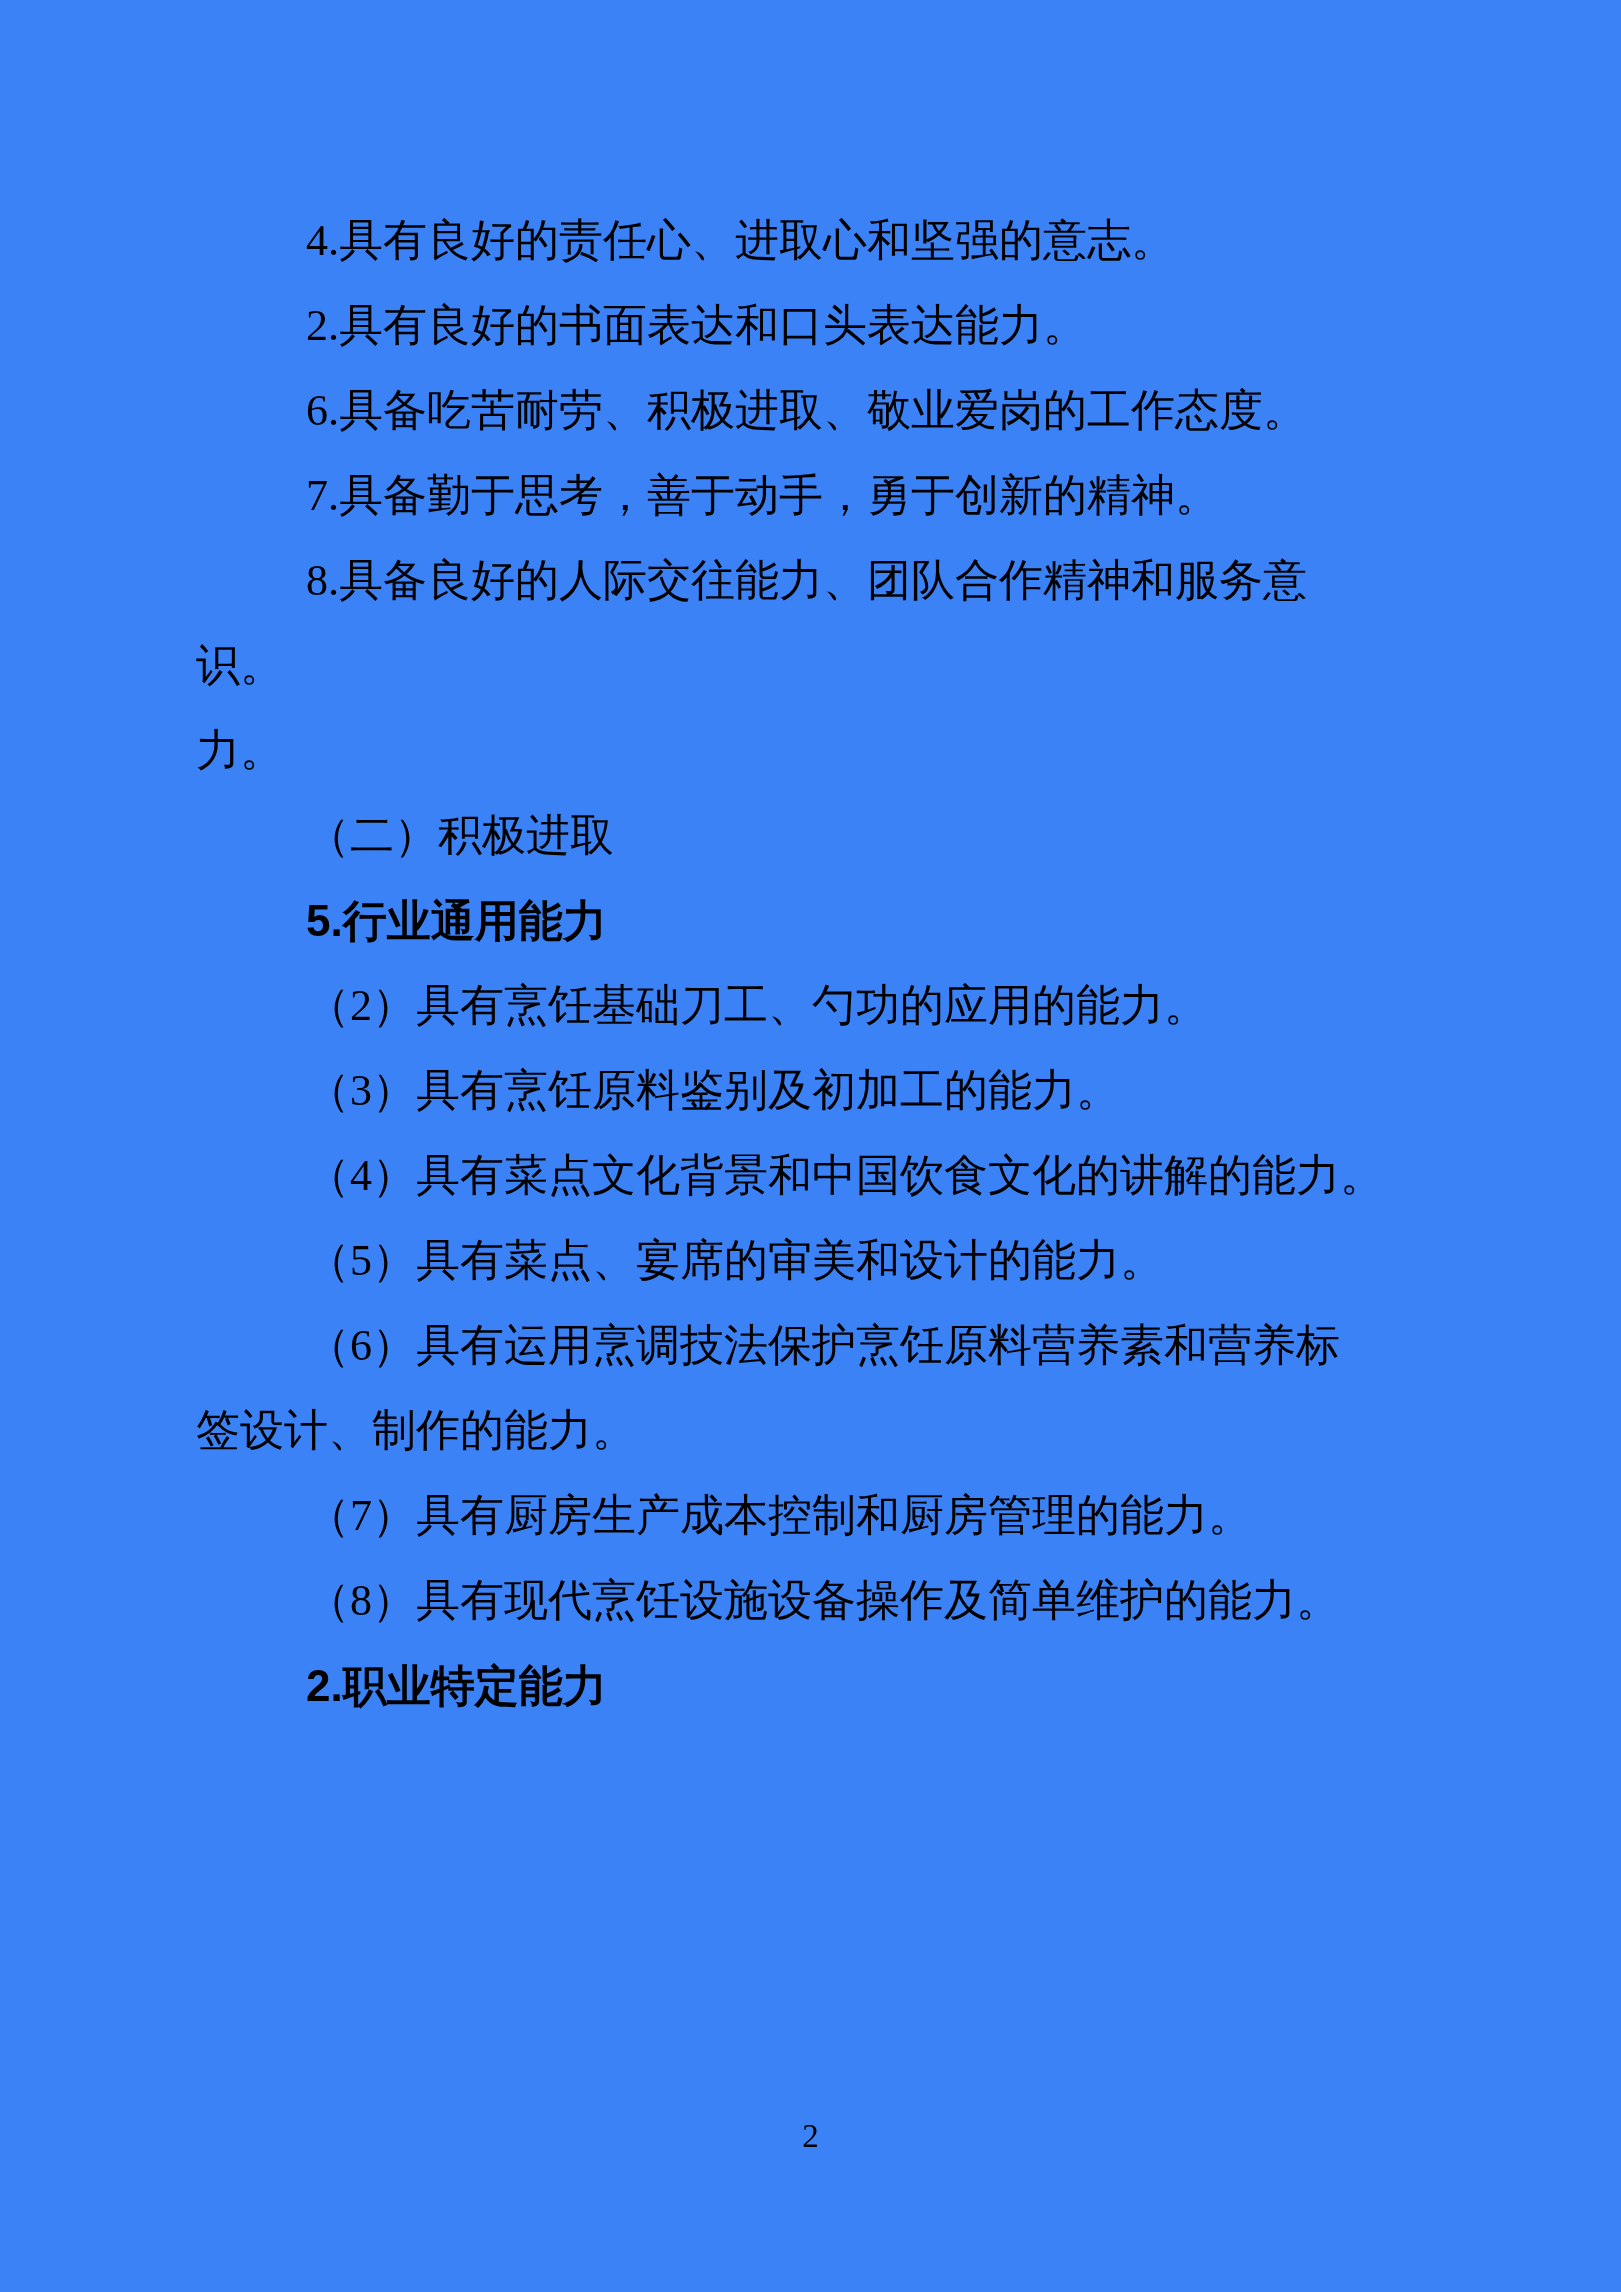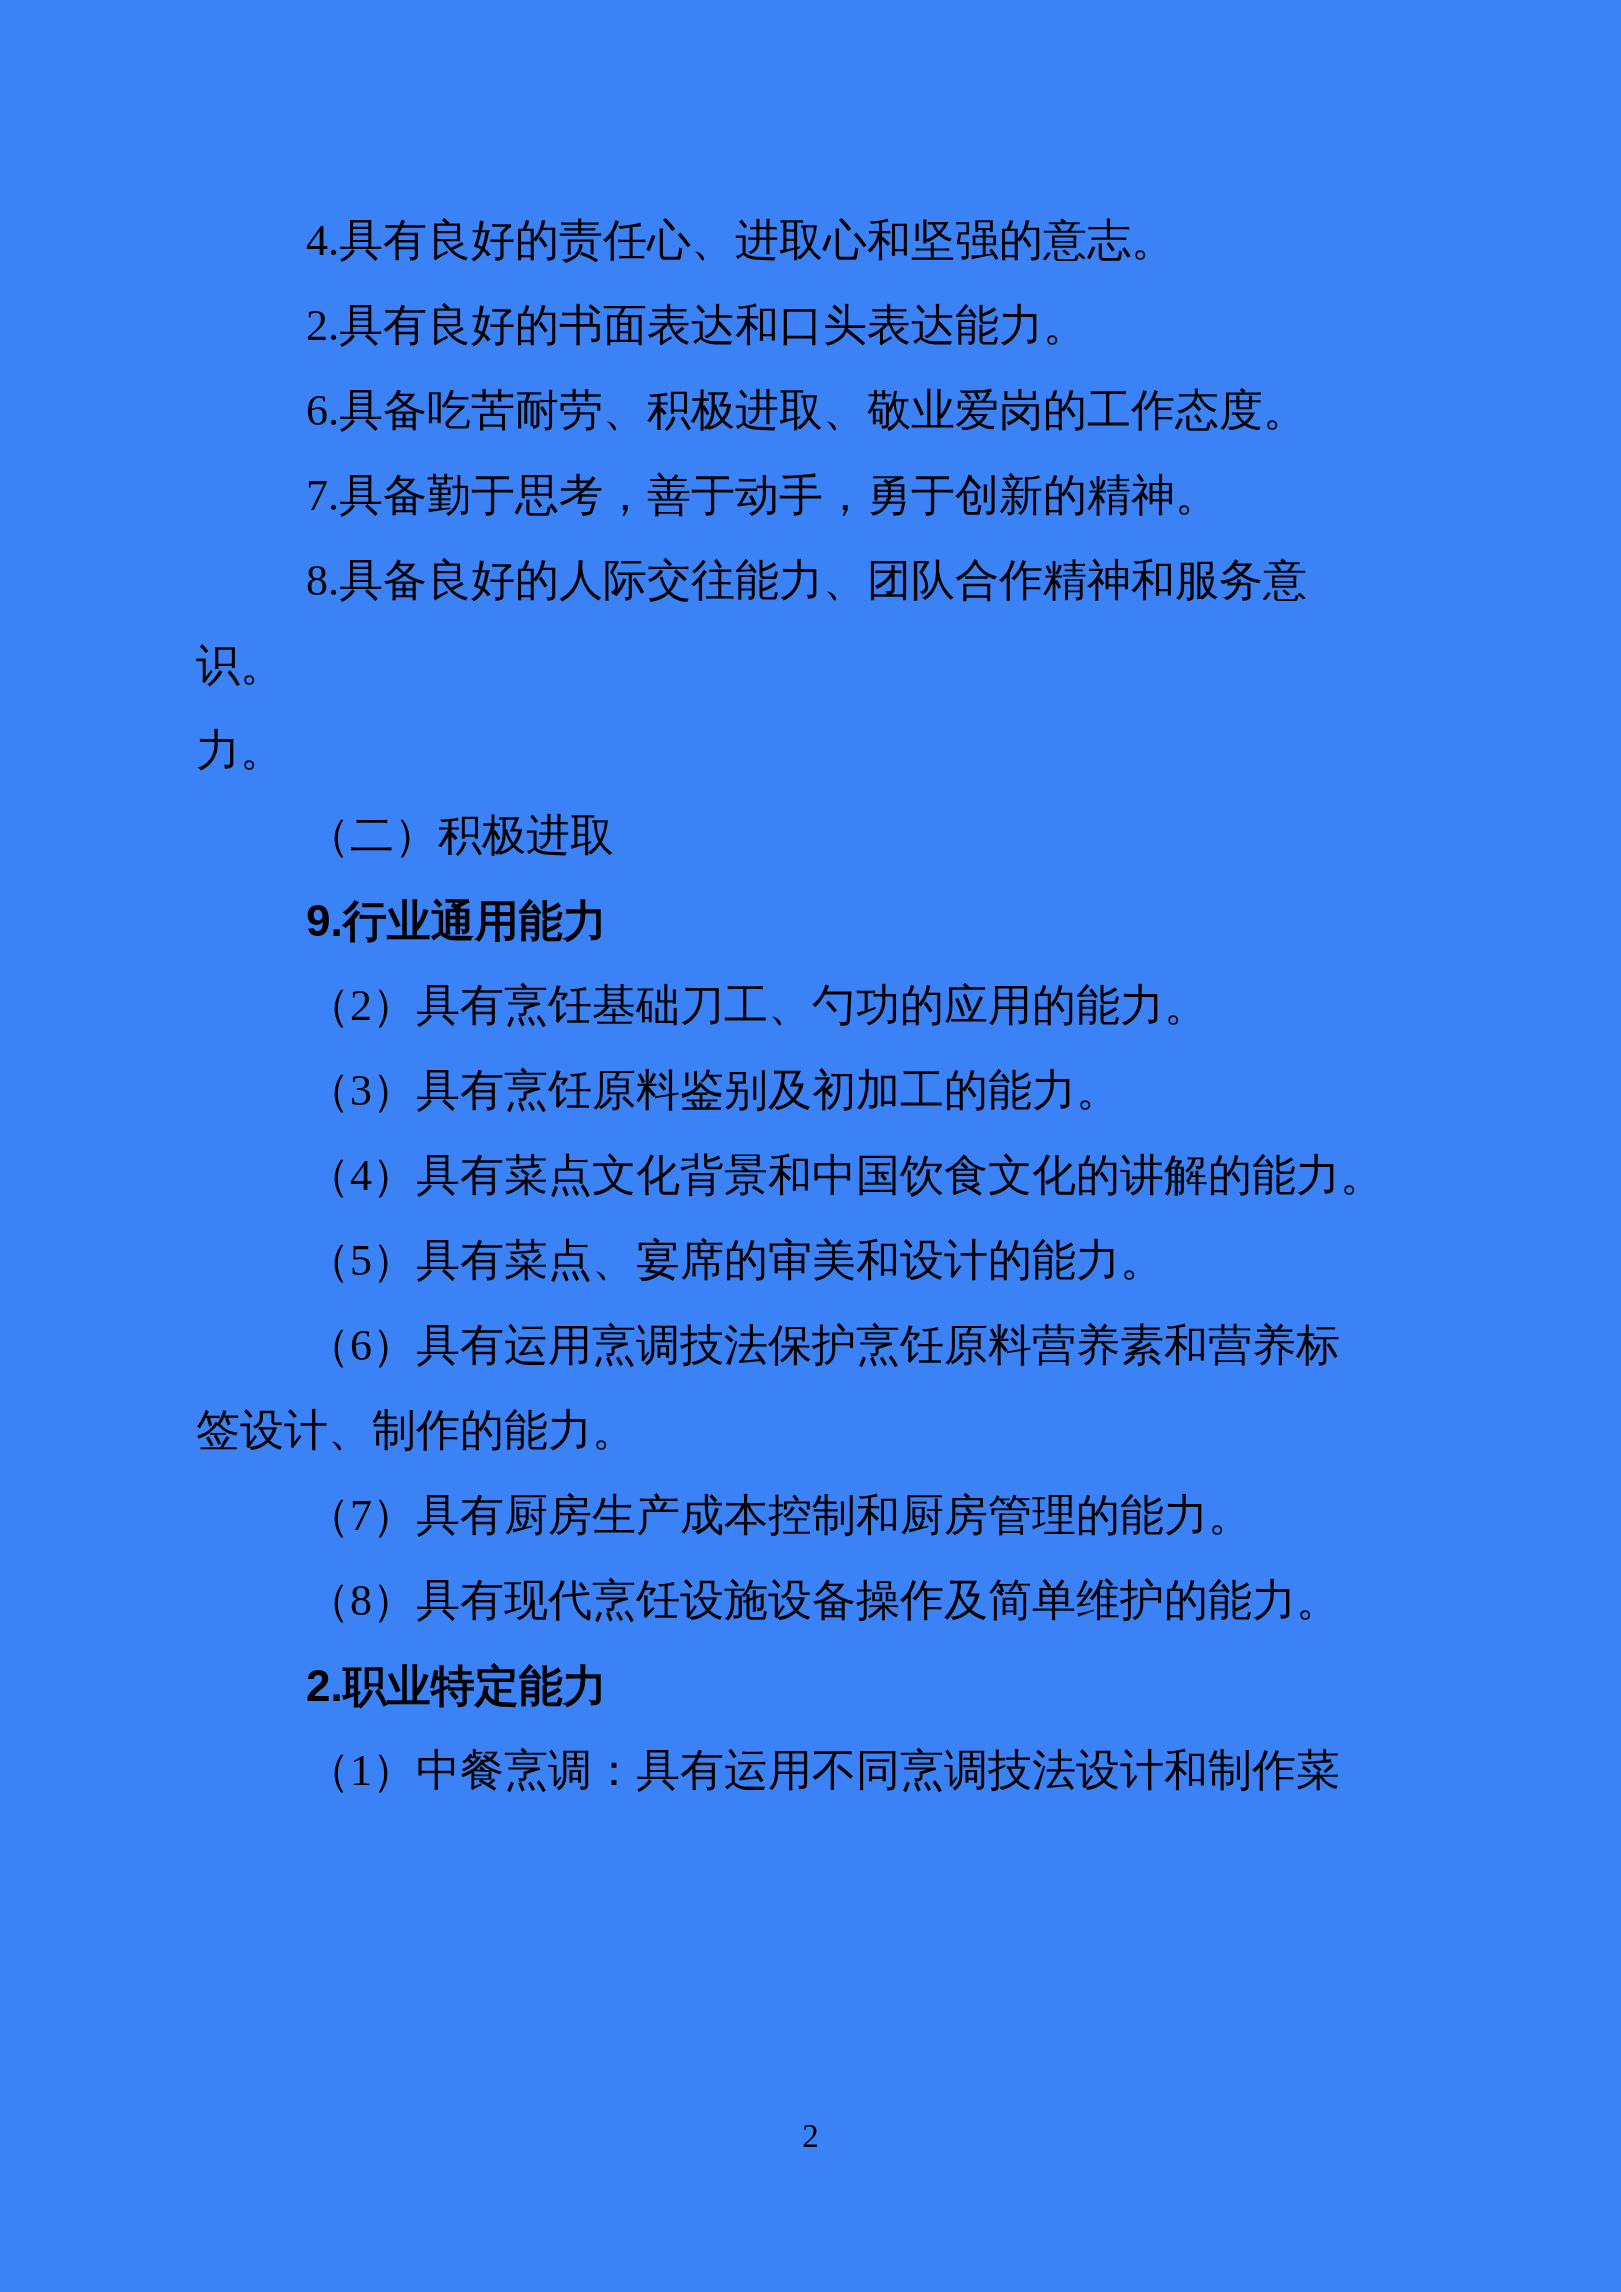--- a/index.html
+++ b/index.html
@@ -55,27 +55,26 @@
   <div class="text-block" id="lines-container">
 
   <div class="line indent">4.具有良好的责任心、进取心和坚强的意志。</div>
       <div class="line indent">2.具有良好的书面表达和口头表达能力。</div>
       <div class="line indent">6.具备吃苦耐劳、积极进取、敬业爱岗的工作态度。</div>
       <div class="line indent">7.具备勤于思考，善于动手，勇于创新的精神。</div>
       <div class="line indent">8.具备良好的人际交往能力、团队合作精神和服务意</div>
       <div class="line">识。</div>
       <div class="line">力。</div>
       <div class="line indent">（二）积极进取</div>
-      <div class="line indent bold">9.行业通用能力</div>
+      <div class="line indent bold">5.行业通用能力</div>
       <div class="line indent">（2）具有烹饪基础刀工、勺功的应用的能力。</div>
       <div class="line indent">（3）具有烹饪原料鉴别及初加工的能力。</div>
       <div class="line indent">（4）具有菜点文化背景和中国饮食文化的讲解的能力。</div>
       <div class="line indent">（5）具有菜点、宴席的审美和设计的能力。</div>
       <div class="line indent">（6）具有运用烹调技法保护烹饪原料营养素和营养标</div>
       <div class="line">签设计、制作的能力。</div>
       <div class="line indent">（7）具有厨房生产成本控制和厨房管理的能力。</div>
       <div class="line indent">（8）具有现代烹饪设施设备操作及简单维护的能力。</div>
       <div class="line indent bold">2.职业特定能力</div>
-      <div class="line indent">（1）中餐烹调：具有运用不同烹调技法设计和制作菜</div>
     </div>
   <div class="footer">2</div>
 </div>
 
 
 </body></html>

